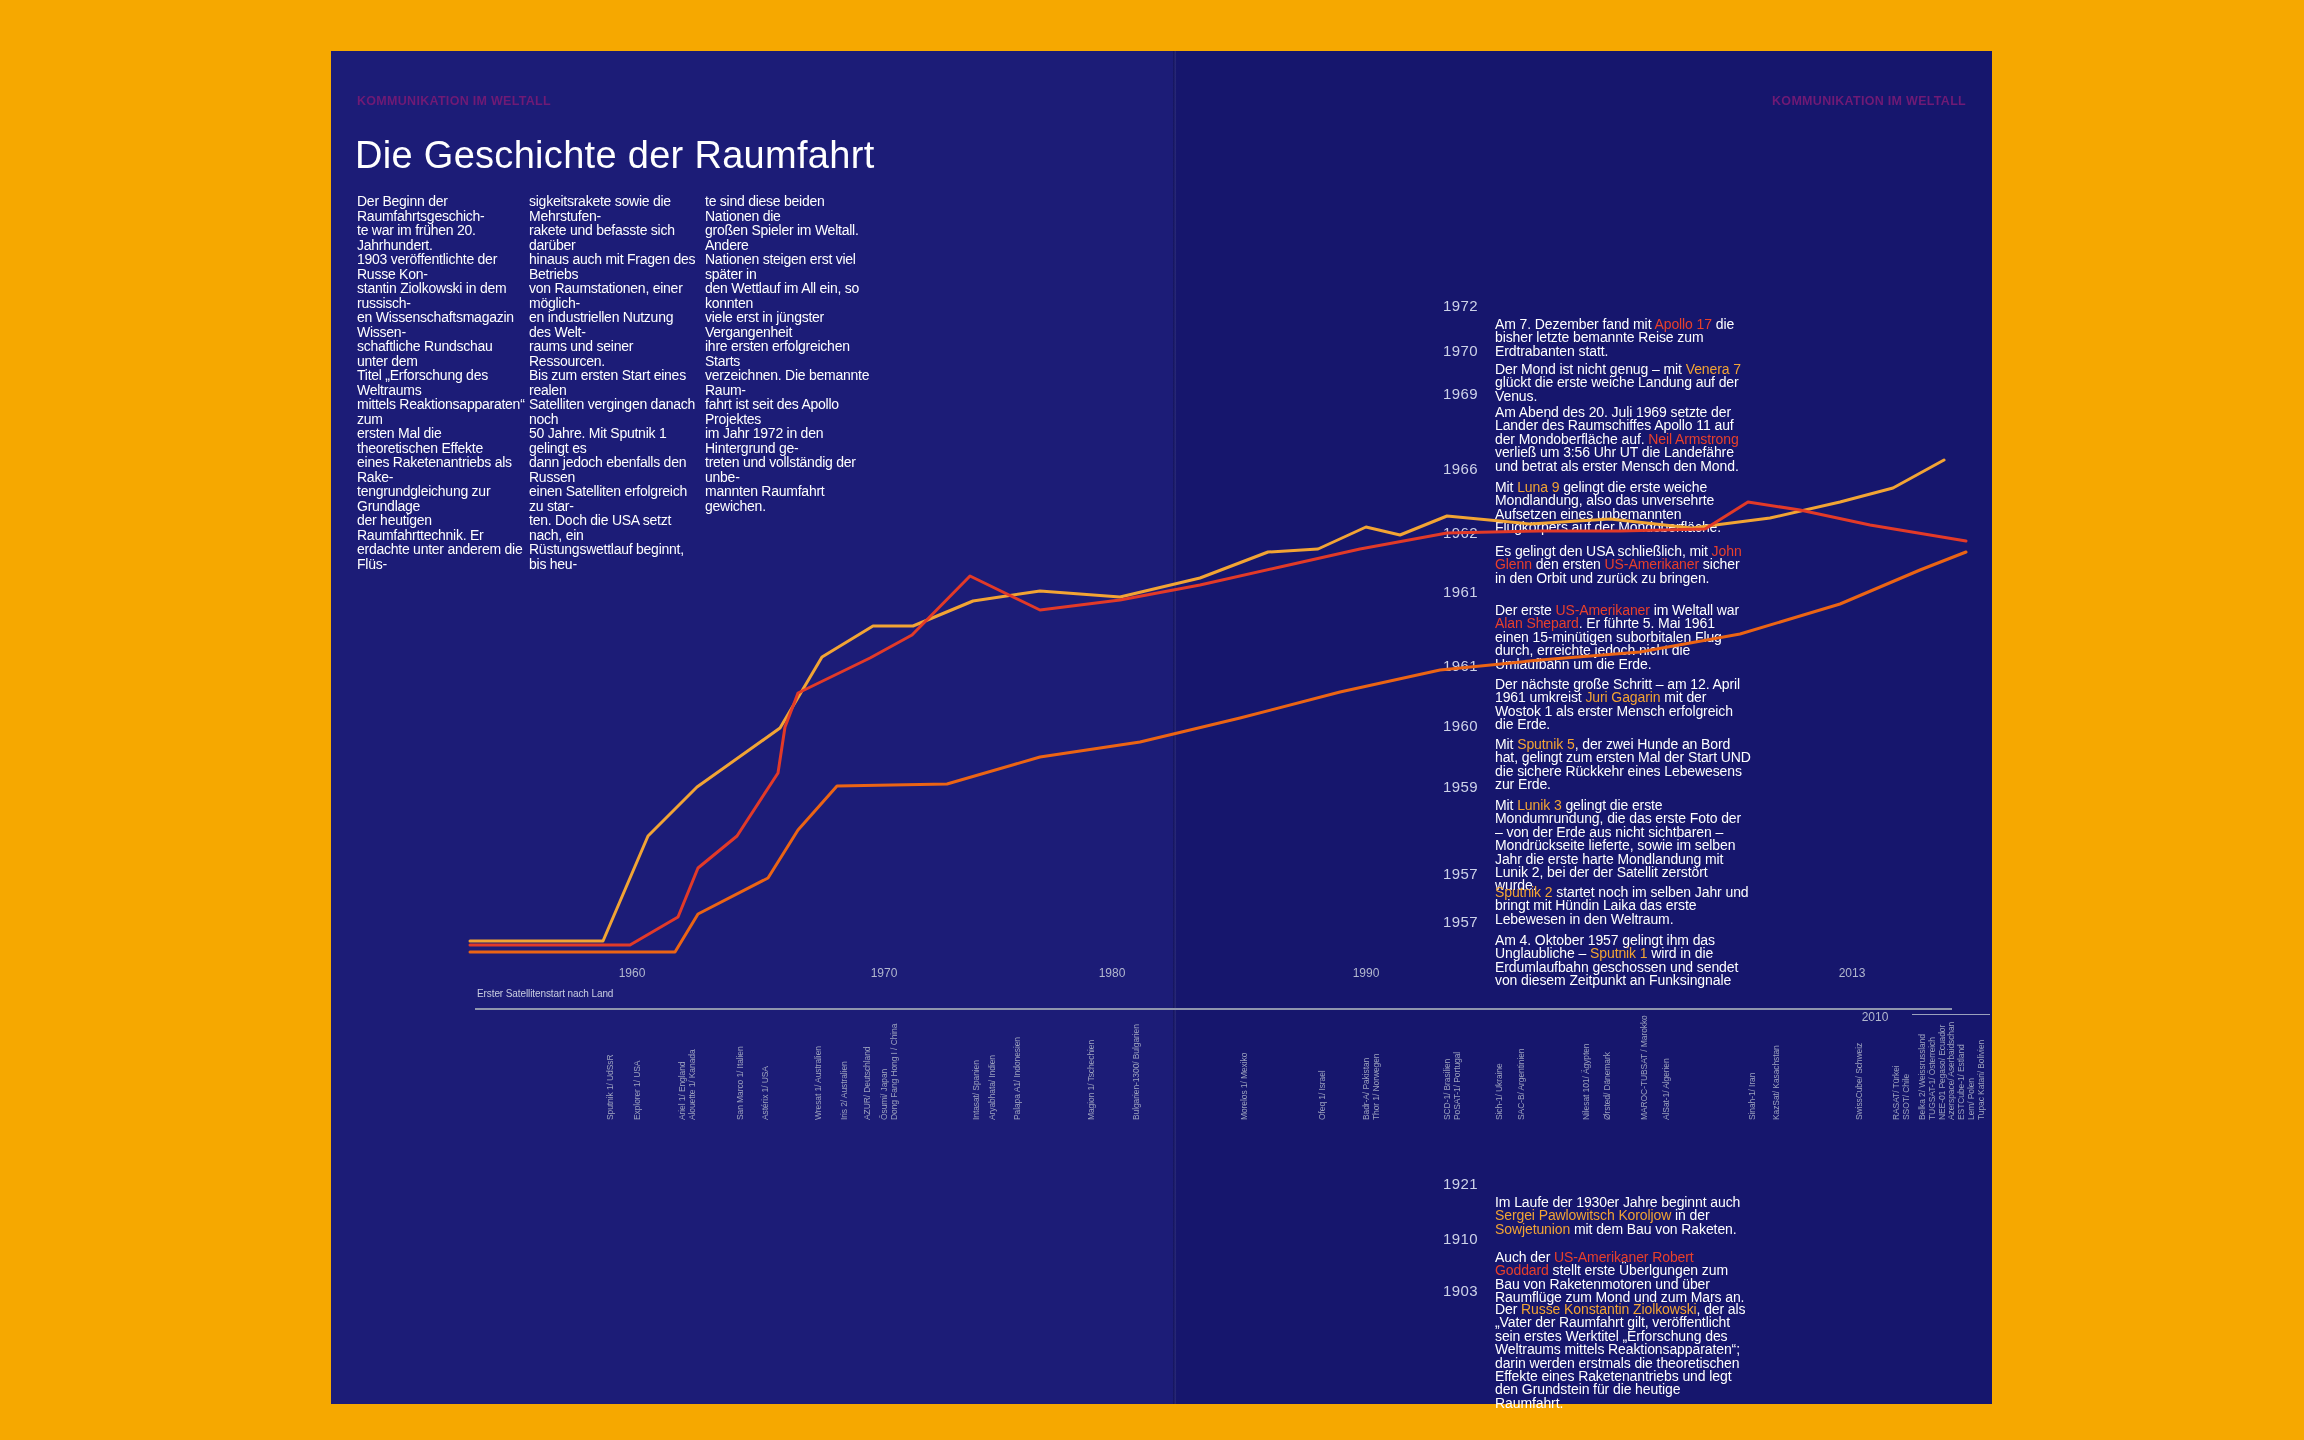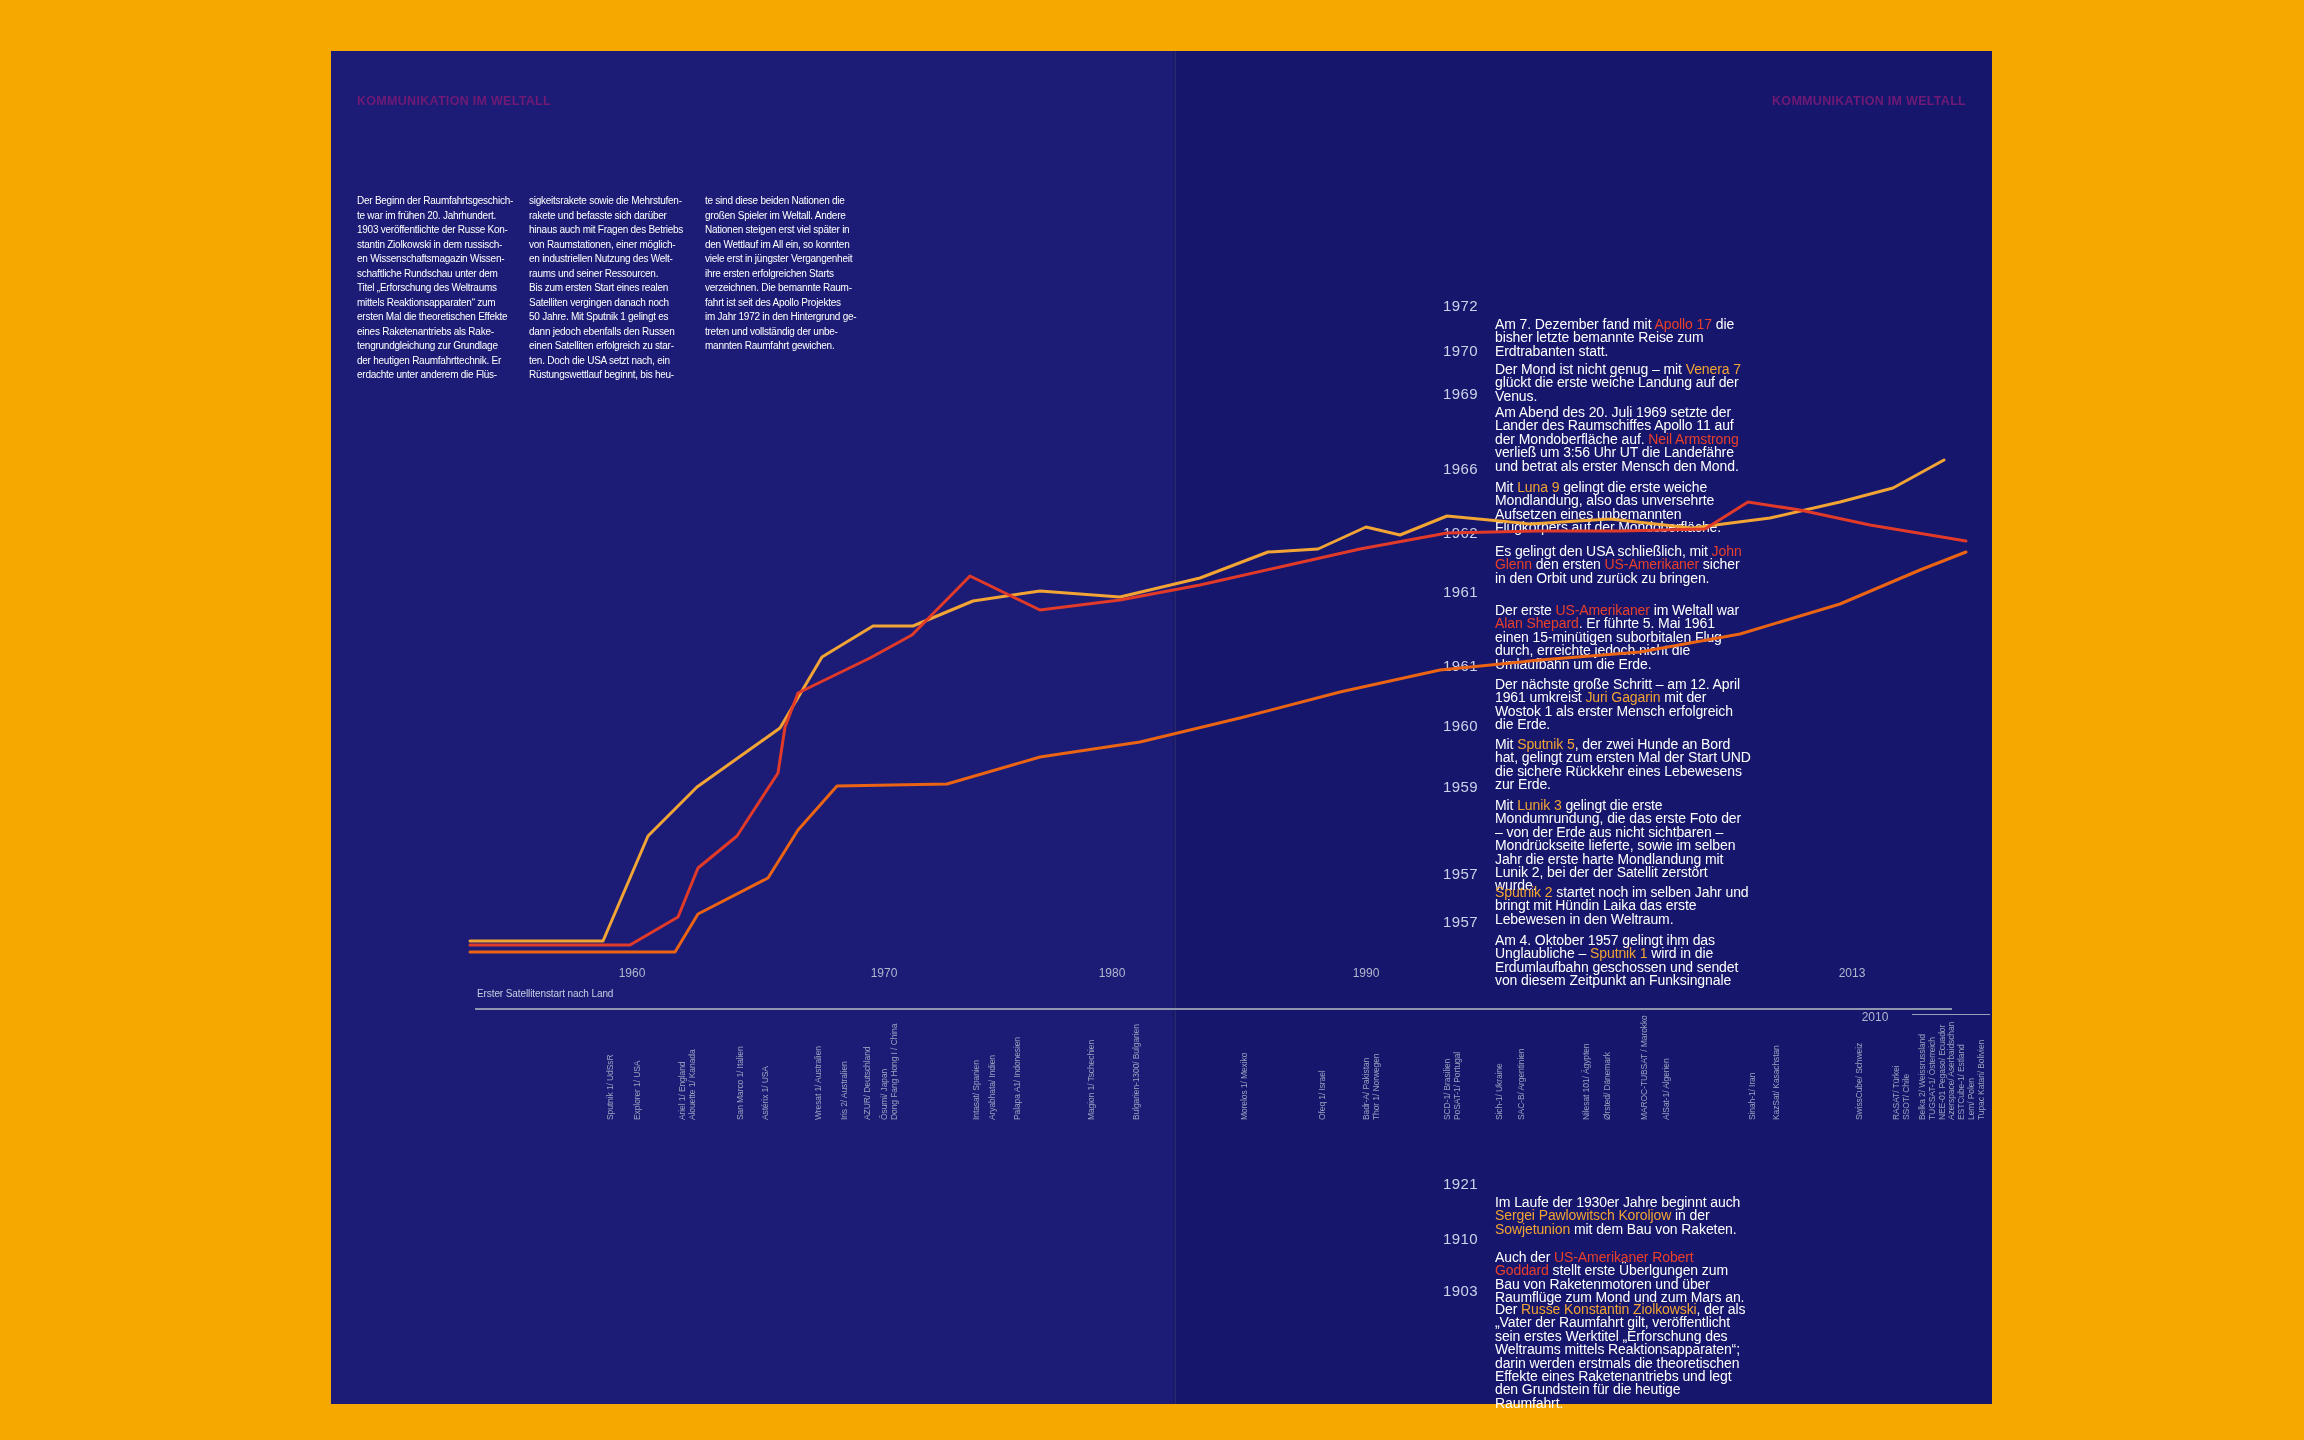--- a/index.html
+++ b/index.html
@@ -6,21 +6,21 @@
   #canvas{position:relative;width:2304px;height:1440px;background:#F6A800;overflow:hidden;
           font-family:"Liberation Sans",sans-serif;}
   #page{position:absolute;left:331px;top:51px;width:1661px;height:1353px;
         background:linear-gradient(90deg,#1C1C77 0%,#1C1C77 50.7%,#16166D 50.85%,#16166D 100%);}
   #fold{position:absolute;left:1173px;top:51px;width:3px;height:1353px;
         background:linear-gradient(90deg,rgba(0,0,40,.35),rgba(255,255,255,.09));}
   .hdr{position:absolute;top:94px;font-size:12.5px;font-weight:bold;color:#701a75;letter-spacing:.3px;}
   #hdr-left{left:357px;}
   #hdr-right{left:1436px;width:530px;text-align:right;}
   #title{position:absolute;left:355px;top:134px;font-size:38px;font-weight:300;color:#FFFFFF;letter-spacing:.3px;}
-  .col{position:absolute;top:194px;width:168px;font-size:10px;line-height:14.5px;letter-spacing:-.25px;
+  .col{position:absolute;top:194px;width:168px;font-size:14px;line-height:14.5px;letter-spacing:-.25px;
        color:#FFFFFF;white-space:pre-line;}
   #col1{left:357px;} #col2{left:529px;} #col3{left:705px;}
   .tl-row{position:absolute;left:0;width:100%;height:0;}
   .tl-year{position:absolute;left:1443px;top:-3px;font-size:15px;color:#CDD2E8;letter-spacing:.4px;}
   .tl-text{position:absolute;left:1495px;top:18px;width:256px;font-size:14px;line-height:13.4px;
            letter-spacing:-.1px;color:#FFFFFF;}
   .hl-o{color:#F2A434;} .hl-r{color:#E8402B;}
   .tick{position:absolute;top:966px;width:50px;text-align:center;font-size:12px;color:#B2B7CE;}
   #axis-label{position:absolute;left:477px;top:988px;font-size:10px;color:#C9CDE0;letter-spacing:-.1px;}
   #axis-line{position:absolute;height:2px;background:#8F95AD;}
@@ -32,20 +32,21 @@
 </head>
 <body>
 
 <div id="canvas">
   <div id="page"></div>
   <div id="fold"></div>
 
   <div id="hdr-left" class="hdr">KOMMUNIKATION IM WELTALL</div>
   <div id="hdr-right" class="hdr">KOMMUNIKATION IM WELTALL</div>
 
+  <div id="title">Die Geschichte der Raumfahrt</div>
 
   <div id="col1" class="col">Der Beginn der Raumfahrtsgeschich-
 te war im frühen 20. Jahrhundert.
 1903 veröffentlichte der Russe Kon-
 stantin Ziolkowski in dem russisch-
 en Wissenschaftsmagazin Wissen-
 schaftliche Rundschau unter dem
 Titel „Erforschung des Weltraums
 mittels Reaktionsapparaten“ zum
 ersten Mal die theoretischen Effekte

